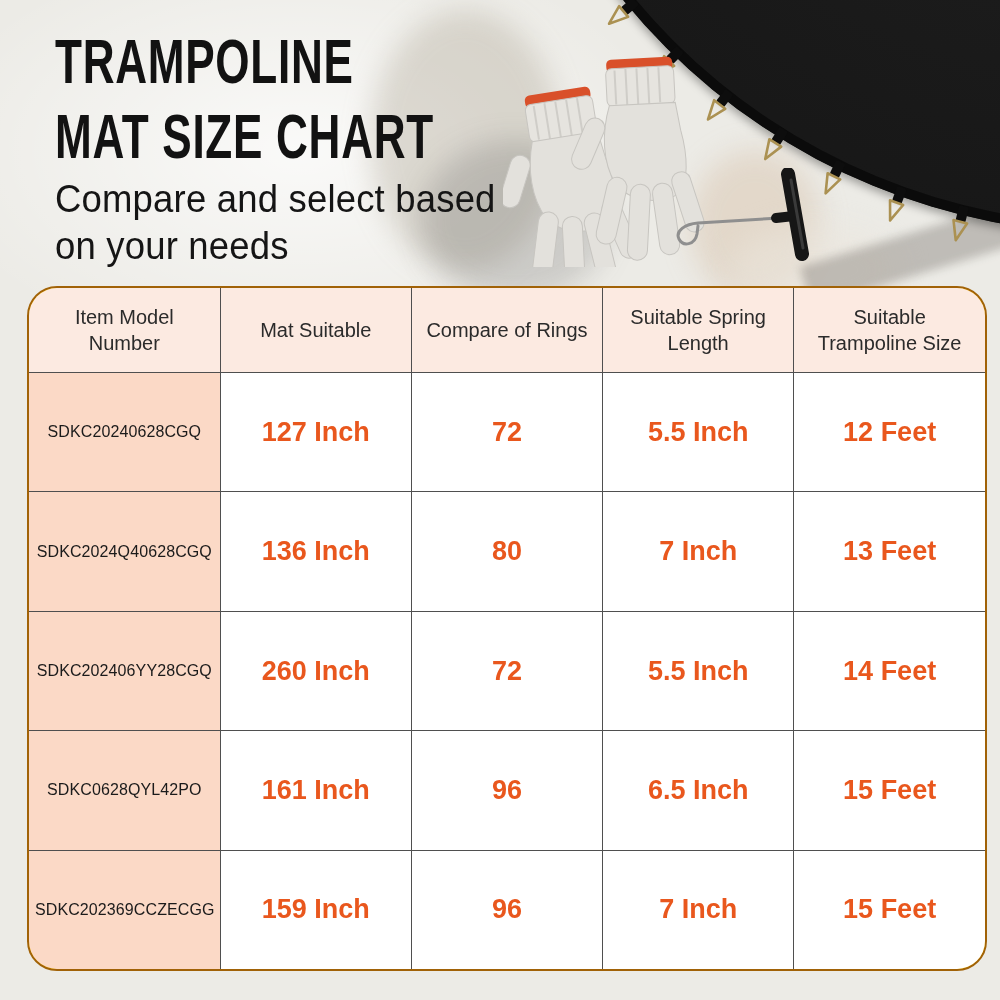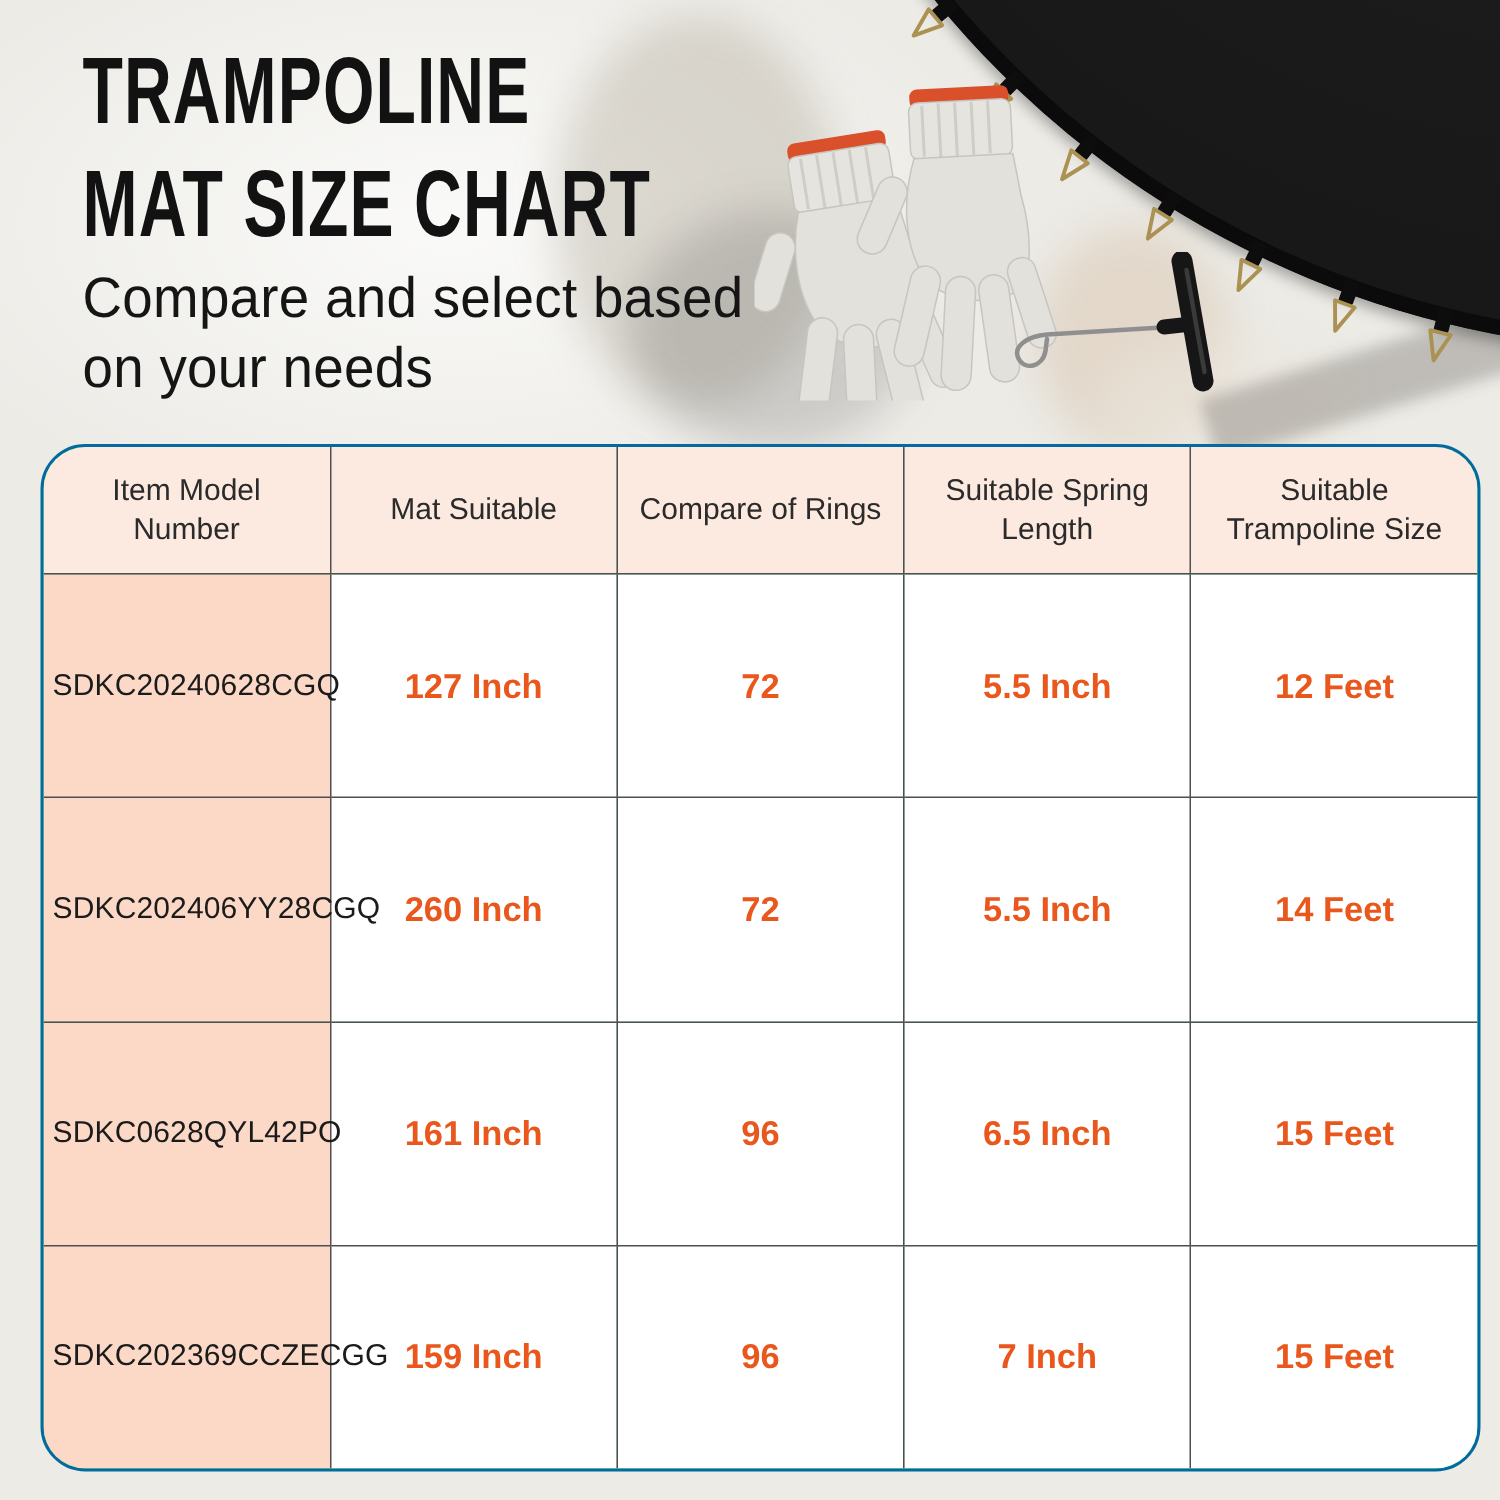--- a/index.html
+++ b/index.html
@@ -29,31 +29,31 @@
   .vring svg{position:absolute;left:5px;top:1px;}
   
   .title-line{position:absolute;left:55px;margin:0;color:#121212;font-weight:bold;
               font-size:63px;letter-spacing:1px;white-space:nowrap;
               transform:scaleX(0.70);transform-origin:left top;}
   .t1{top:25px;} .t2{top:100px;}
   .sub-line{position:absolute;left:55px;margin:0;color:#151515;font-size:38px;
             letter-spacing:0.2px;white-space:nowrap;transform:scaleX(0.96);transform-origin:left top;}
   .s1{top:178px;} .s2{top:225px;}
   
-  .table-wrap{position:absolute;left:27px;top:296px;width:956px;height:681px;
-              border:2px solid #0369a1;border-radius:30px;overflow:hidden;background:#22c55e;}
+  .table-wrap{position:absolute;left:27px;top:286px;width:956px;height:681px;
+              border:2px solid #a16207;border-radius:30px;overflow:hidden;background:#eab308;}
   table{width:100%;height:100%;border-collapse:collapse;table-layout:fixed;}
   th{background:#fceae1;color:#2b2b2b;font-weight:400;font-size:20px;line-height:1.3;
      height:76px;padding:4px 12px;text-align:center;vertical-align:middle;}
   td{height:86px;text-align:center;vertical-align:middle;padding:4px 6px;}
   th,td{border-right:1px solid #4f4f4f;border-bottom:1px solid #4f4f4f;}
   th:last-child,td:last-child{border-right:none;}
   tbody tr:last-child td{border-bottom:none;}
-  td.model{background:#fbd9c6;color:#1b1b1b;font-size:20px;letter-spacing:0.1px;}
-  td.value{background:#ffffff;color:#e9571d;font-size:23px;font-weight:bold;}
+  td.model{background:#fbd9c6;color:#1b1b1b;font-size:16px;letter-spacing:0.1px;}
+  td.value{background:#ffffff;color:#e9571d;font-size:27px;font-weight:bold;}
   
   .gloves{position:absolute;left:503px;top:52px;}
   .tool{position:absolute;left:660px;top:168px;}
 </style>
 </head>
 <body>
 
 <div class="bg-photo">
   <div class="wash"></div>
   <div class="blob b1"></div>
@@ -157,20 +157,27 @@
     </thead>
     <tbody>
       <tr>
         <td class="model">SDKC20240628CGQ</td>
         <td class="value">127 Inch</td>
         <td class="value">72</td>
         <td class="value">5.5 Inch</td>
         <td class="value">12 Feet</td>
       </tr>
       <tr>
+        <td class="model">SDKC2024Q40628CGQ</td>
+        <td class="value">136 Inch</td>
+        <td class="value">80</td>
+        <td class="value">7 Inch</td>
+        <td class="value">13 Feet</td>
+      </tr>
+      <tr>
         <td class="model">SDKC202406YY28CGQ</td>
         <td class="value">260 Inch</td>
         <td class="value">72</td>
         <td class="value">5.5 Inch</td>
         <td class="value">14 Feet</td>
       </tr>
       <tr>
         <td class="model">SDKC0628QYL42PO</td>
         <td class="value">161 Inch</td>
         <td class="value">96</td>

